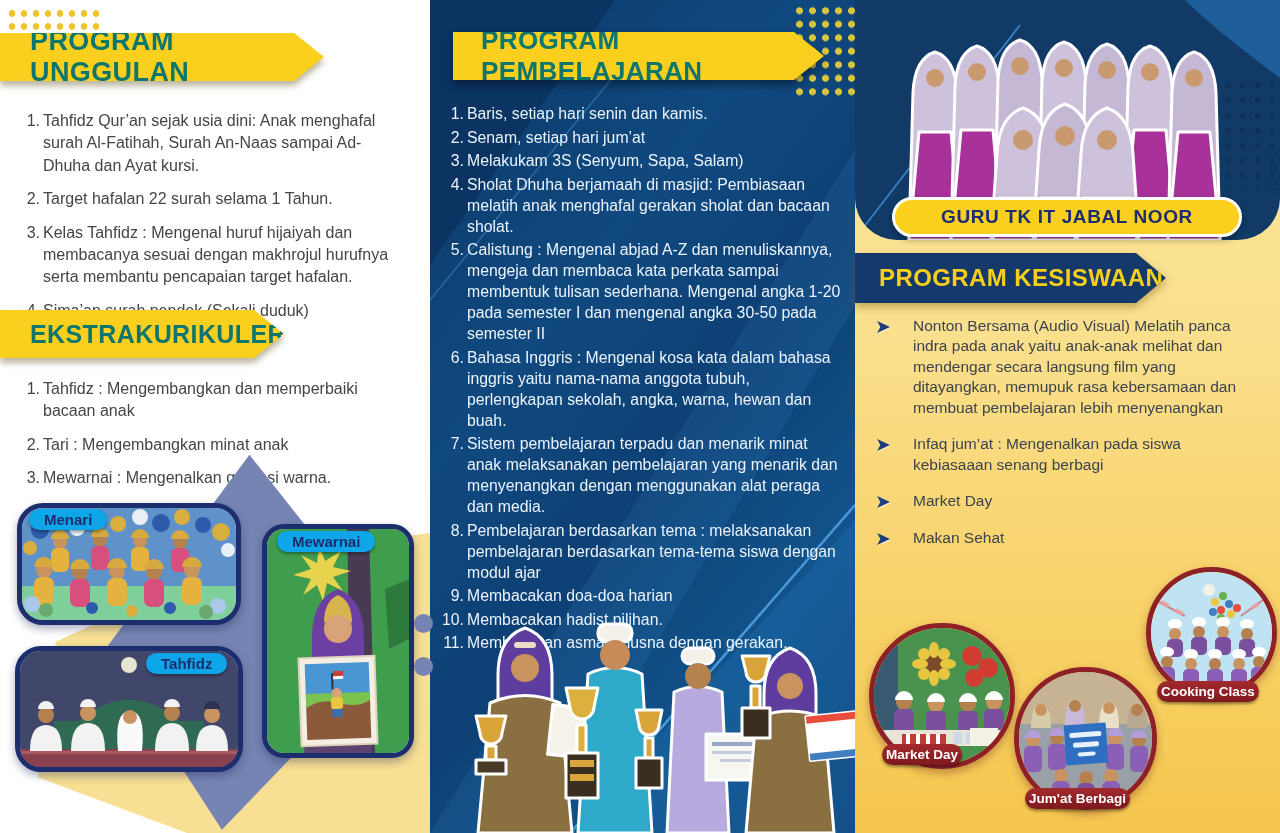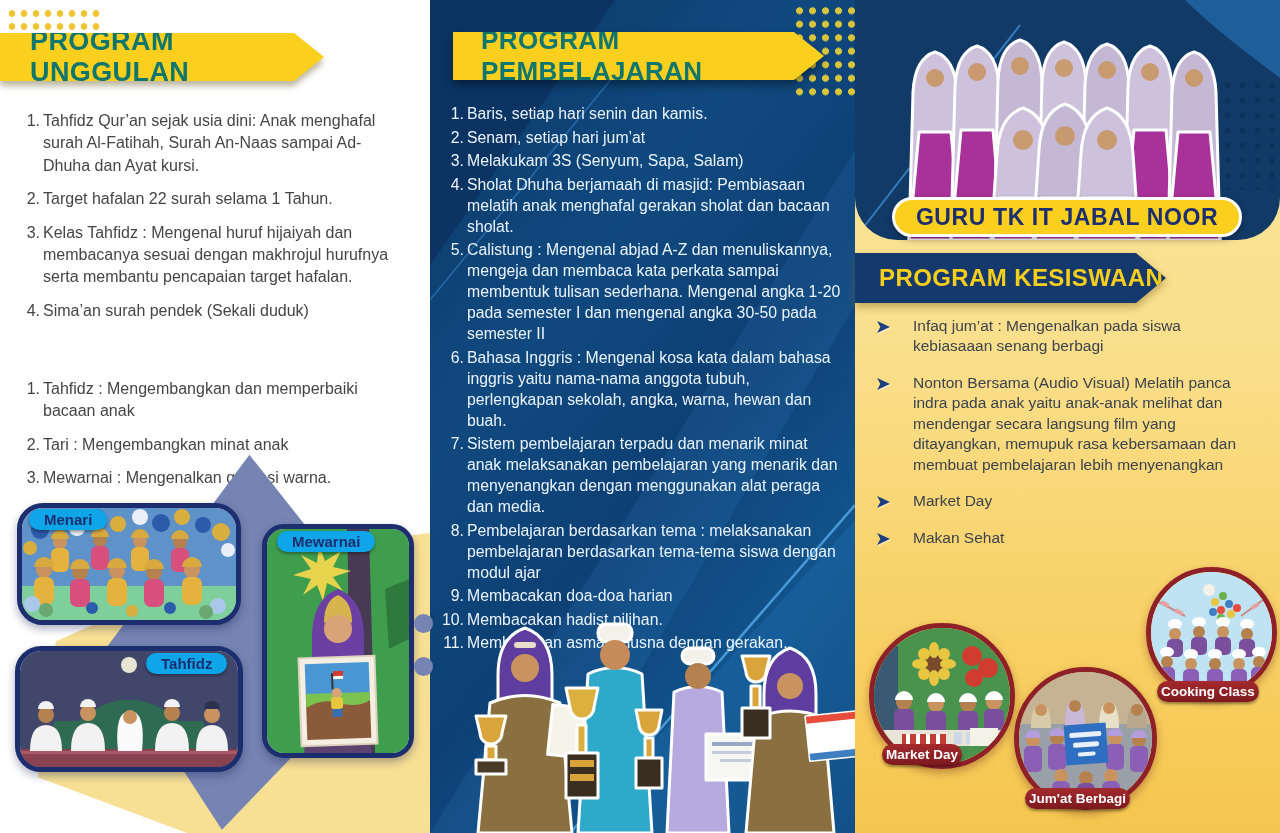--- a/index.html
+++ b/index.html
@@ -76,21 +76,21 @@
 
   
   .mid-deco{position:absolute;inset:0;z-index:1;}
   .ph-trophies{position:absolute;left:0;bottom:0;width:425px;height:235px;z-index:2;}
 
   
   .teach-block{position:absolute;left:0;top:0;width:425px;height:240px;background:#113a67;
     border-radius:0 0 42px 42px;overflow:hidden;z-index:1;}
   .teach-svg{position:absolute;left:52px;bottom:0;width:315px;height:228px;}
   .guru-pill{position:absolute;left:37px;top:197px;width:350px;height:40px;background:#fbcf1d;
-    border:3px solid #fff;border-radius:26px;color:#1c2e6e;font-weight:bold;font-size:23px;
+    border:3px solid #fff;border-radius:26px;color:#1c2e6e;font-weight:bold;font-size:19px;
     display:flex;align-items:center;justify-content:center;letter-spacing:.6px;
     box-shadow:0 3px 6px rgba(0,0,0,.3);z-index:3;box-sizing:border-box;}
   .circ{position:absolute;border-radius:50%;border:5px solid #8e2027;overflow:hidden;z-index:2;
     box-shadow:0 4px 8px rgba(90,20,20,.35);}
   .circ svg{display:block;width:100%;height:100%;}
   .circ-market{left:14px;top:623px;width:136px;height:136px;}
   .circ-jumat{left:159px;top:667px;width:133px;height:133px;}
   .circ-cook{left:291px;top:567px;width:121px;height:121px;}
   .circ-label{position:absolute;background:linear-gradient(180deg,#a42a2e,#7e191e);color:#fff;
     font-weight:bold;font-size:13.5px;padding:3px 4px;border-radius:12px;z-index:4;
@@ -114,20 +114,23 @@
       </div>
 
     <ol class="nlist list-unggulan">
 
     <li>Tahfidz Qur’an sejak usia dini: Anak menghafal surah Al-Fatihah, Surah An-Naas sampai Ad-Dhuha dan Ayat kursi.</li>
         <li>Target hafalan 22 surah selama 1 Tahun.</li>
         <li>Kelas Tahfidz : Mengenal huruf hijaiyah dan membacanya sesuai dengan makhrojul hurufnya serta membantu pencapaian target hafalan.</li>
         <li>Sima’an surah pendek (Sekali duduk)</li>
       </ol>
 
+    <div class="bwrap bw-ekstra">
+        <div class="banner b-ekstra">EKSTRAKURIKULER</div>
+      </div>
 
     <ol class="nlist list-ekstra">
 
     <li>Tahfidz : Mengembangkan dan memperbaiki bacaan anak</li>
         <li>Tari : Mengembangkan minat anak</li>
         <li>Mewarnai : Mengenalkan gradasi warna.</li>
       </ol>
 
     <div class="pcard card-menari">
       <svg viewBox="0 0 214 112" preserveAspectRatio="none">
@@ -422,22 +425,22 @@
     </div>
 
     <div class="guru-pill">GURU TK IT JABAL NOOR</div>
 
     <div class="bwrap bw-kesiswaan">
         <div class="banner b-kesiswaan">PROGRAM KESISWAAN</div>
       </div>
 
     <ul class="kes">
 
-    <li>Infaq jum’at : Mengenalkan pada siswa kebiasaaan senang berbagi</li>
-        <li>Nonton Bersama (Audio Visual) Melatih panca indra pada anak yaitu anak-anak melihat dan mendengar secara langsung film yang ditayangkan, memupuk rasa kebersamaan dan membuat pembelajaran lebih menyenangkan</li>
+    <li>Nonton Bersama (Audio Visual) Melatih panca indra pada anak yaitu anak-anak melihat dan mendengar secara langsung film yang ditayangkan, memupuk rasa kebersamaan dan membuat pembelajaran lebih menyenangkan</li>
+        <li>Infaq jum’at : Mengenalkan pada siswa kebiasaaan senang berbagi</li>
         <li>Market Day</li>
         <li>Makan Sehat</li>
       </ul>
 
     <div class="circ circ-market">
       <svg viewBox="0 0 136 136">
         <rect width="136" height="136" fill="#49934f"></rect>
         <rect x="0" y="18" width="24" height="86" fill="#3a5a74"></rect>
         <g>
             <circle cx="60" cy="36" r="9" fill="#7a4a2a"></circle>

